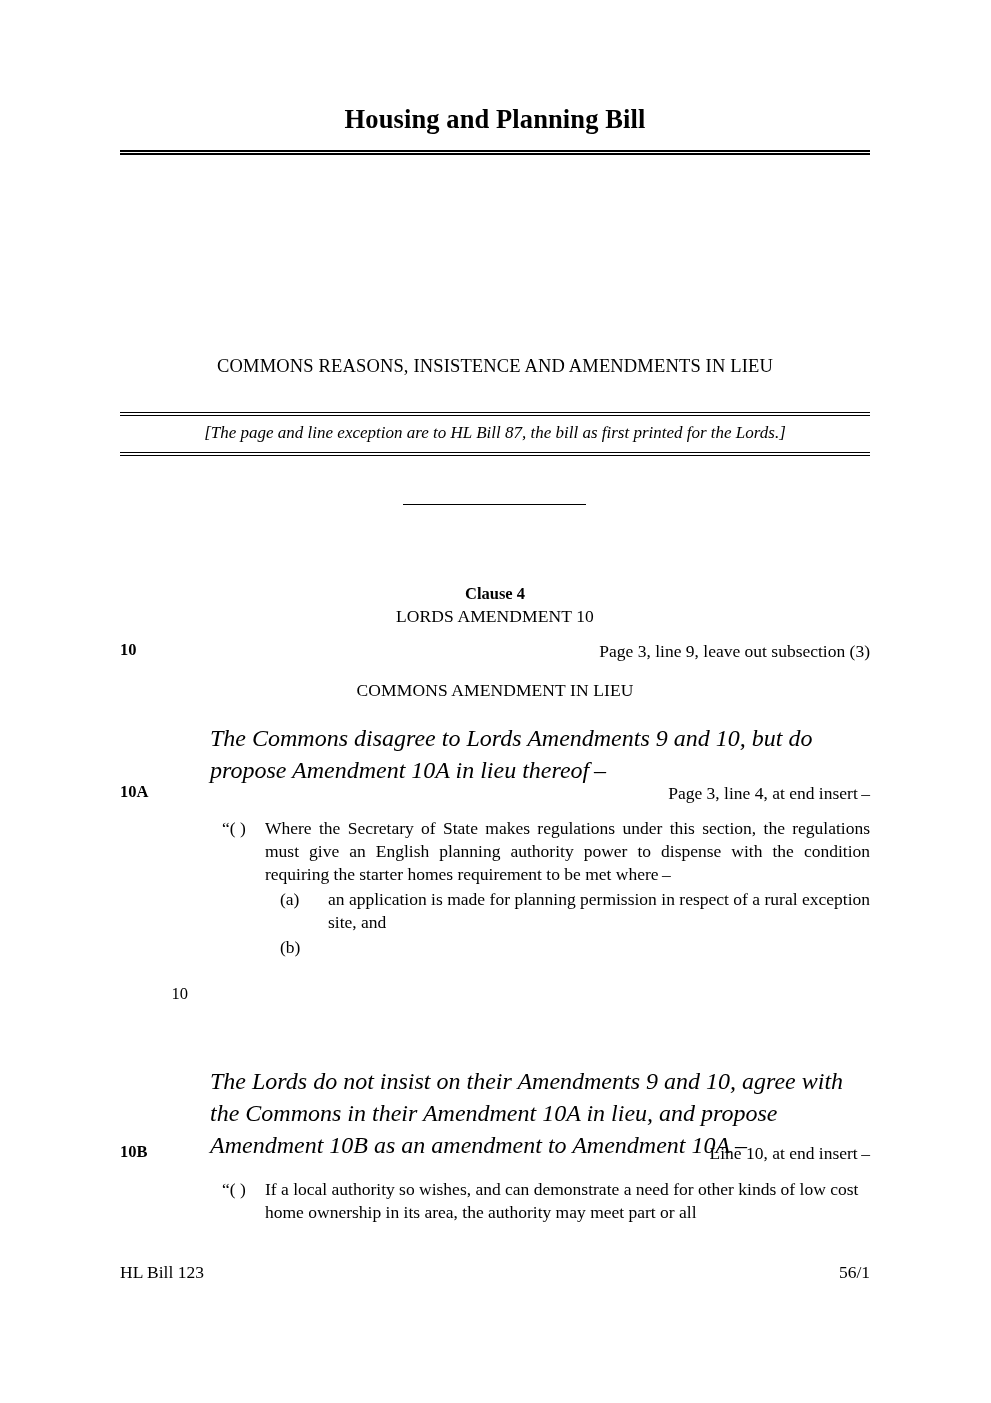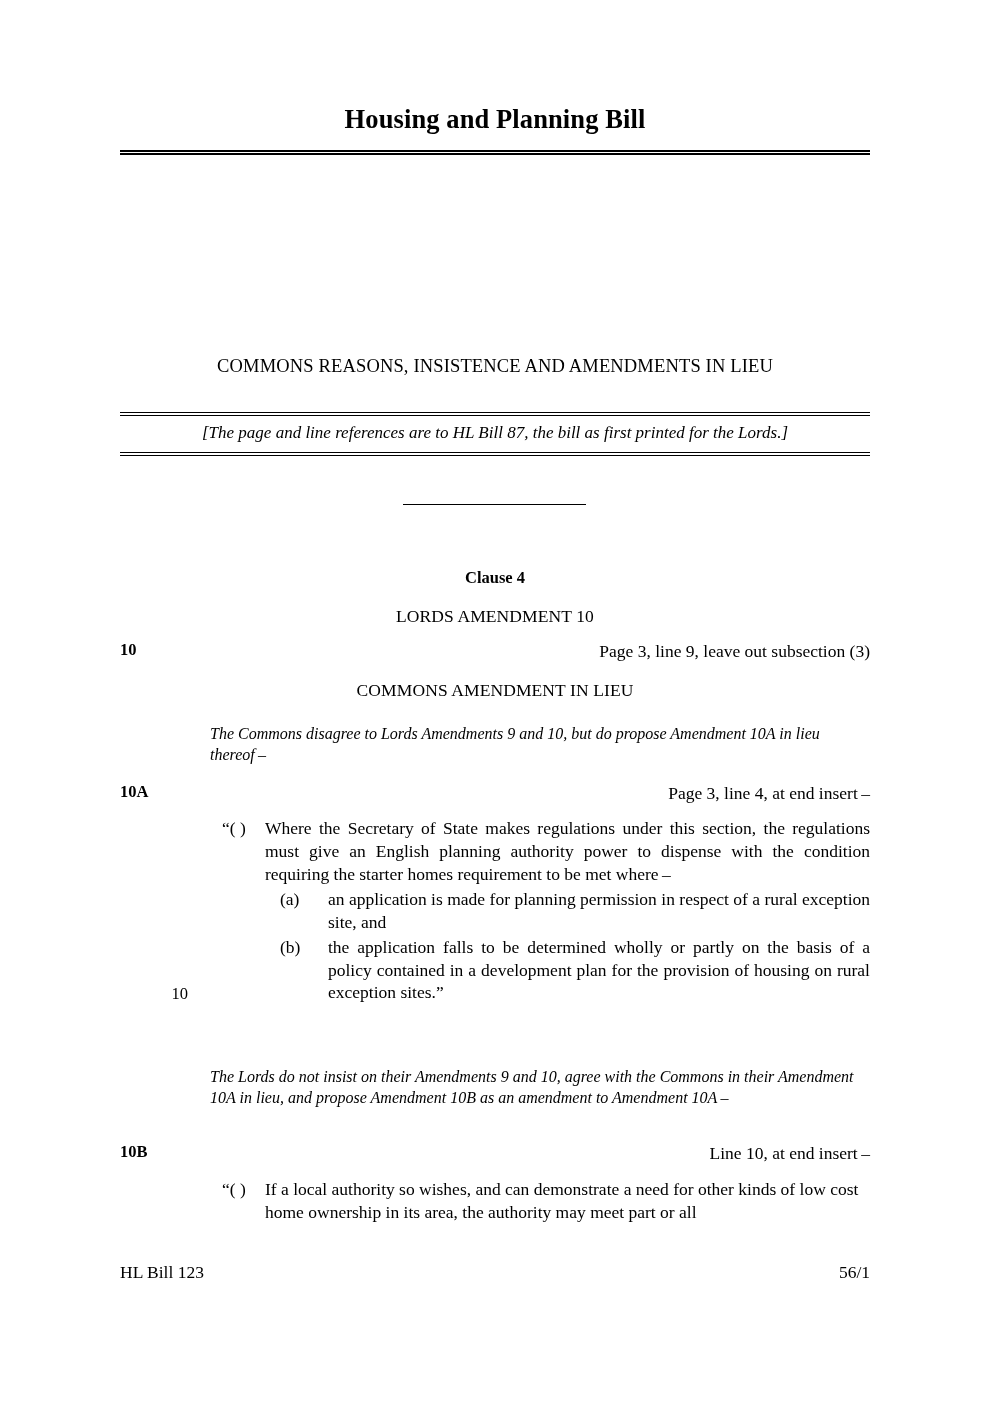--- a/index.html
+++ b/index.html
@@ -112,21 +112,21 @@
     font-size: 17.5px;
     line-height: 1.3;
     text-align: right;
   }
 
   
   .italic-para {
     margin-left: 90px;
     width: 660px;
     font-style: italic;
-    font-size: 16px;
+    font-size: 24px;
     line-height: 1.33;
     text-align: left;
   }
 
   
   .quote-block {
     position: absolute;
     left: 120px;
     width: 750px;
   }
@@ -189,27 +189,27 @@
 <div class="page">
 
   <div class="col doc-title">Housing and Planning Bill</div>
 
   <div class="rule-double" style="top:150px;"></div>
 
   <div class="col section-head" style="top:355px;">COMMONS REASONS, INSISTENCE AND AMENDMENTS IN LIEU</div>
 
   <div class="rule-double thin" style="top:412px;"></div>
 
-  <div class="col note" style="top:422px;">[The page and line references are to HL Bill 87, the bill as first printed for the Lords.]</div>
+  <div class="col note" style="top:422px;">[The page and line exception are to HL Bill 87, the bill as first printed for the Lords.]</div>
 
   <div class="rule-double thin" style="top:452px;"></div>
 
   <div class="rule-short" style="top:504px;"></div>
 
-  <div class="col clause-head" style="top:568px;">Clause 4</div>
+  <div class="col clause-head" style="top:584px;">Clause 4</div>
 
   <div class="col amend-head" style="top:606px;">LORDS AMENDMENT 10</div>
 
   <div class="amend-row" style="top:640px;">
     <span class="amend-num">10</span>
     <div class="amend-text">Page 3, line 9, leave out subsection (3)</div>
   </div>
 
   <div class="col amend-head" style="top:680px;">COMMONS AMENDMENT IN LIEU</div>
 
@@ -228,21 +228,20 @@
       <span>Where the Secretary of State makes regulations under this section, the regulations must give an English planning authority power to dispense with the condition requiring the starter homes requirement to be met where –</span>
     </div>
 
     <div class="q-sub" style="margin-top:3px;">
       <span class="q-marker">(a)</span>
       <span>an application is made for planning permission in respect of a rural exception site, and</span>
     </div>
 
     <div class="q-sub" style="margin-top:2px;">
       <span class="q-marker">(b)</span>
-      <span>the application falls to be determined wholly or partly on the basis of a policy contained in a development plan for the provision of housing on rural exception sites.”</span>
     </div>
   </div>
 
   <div class="line-number" style="left:128px; top:984px;">10</div>
 
 
   <div class="amend-row" style="top:1066px;">
     <div class="italic-para">The Lords do not insist on their Amendments 9 and 10, agree with the Commons in their Amendment 10A in lieu, and propose Amendment 10B as an amendment to Amendment 10A –</div>
   </div>
 

